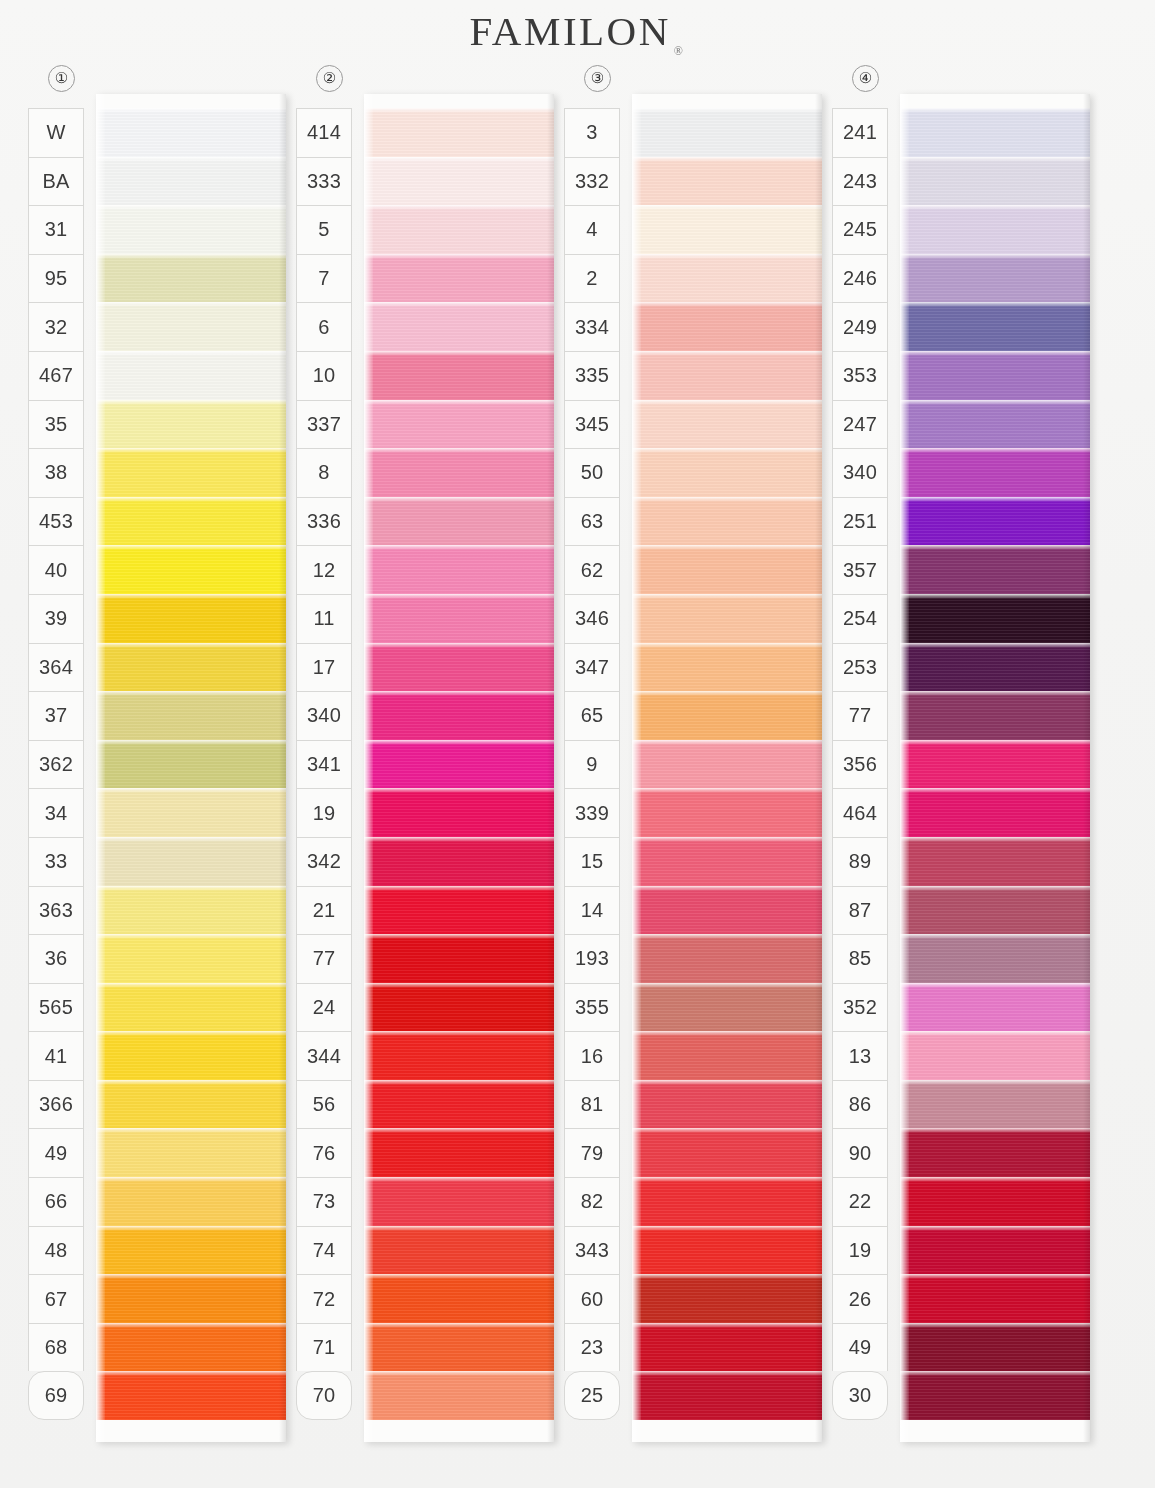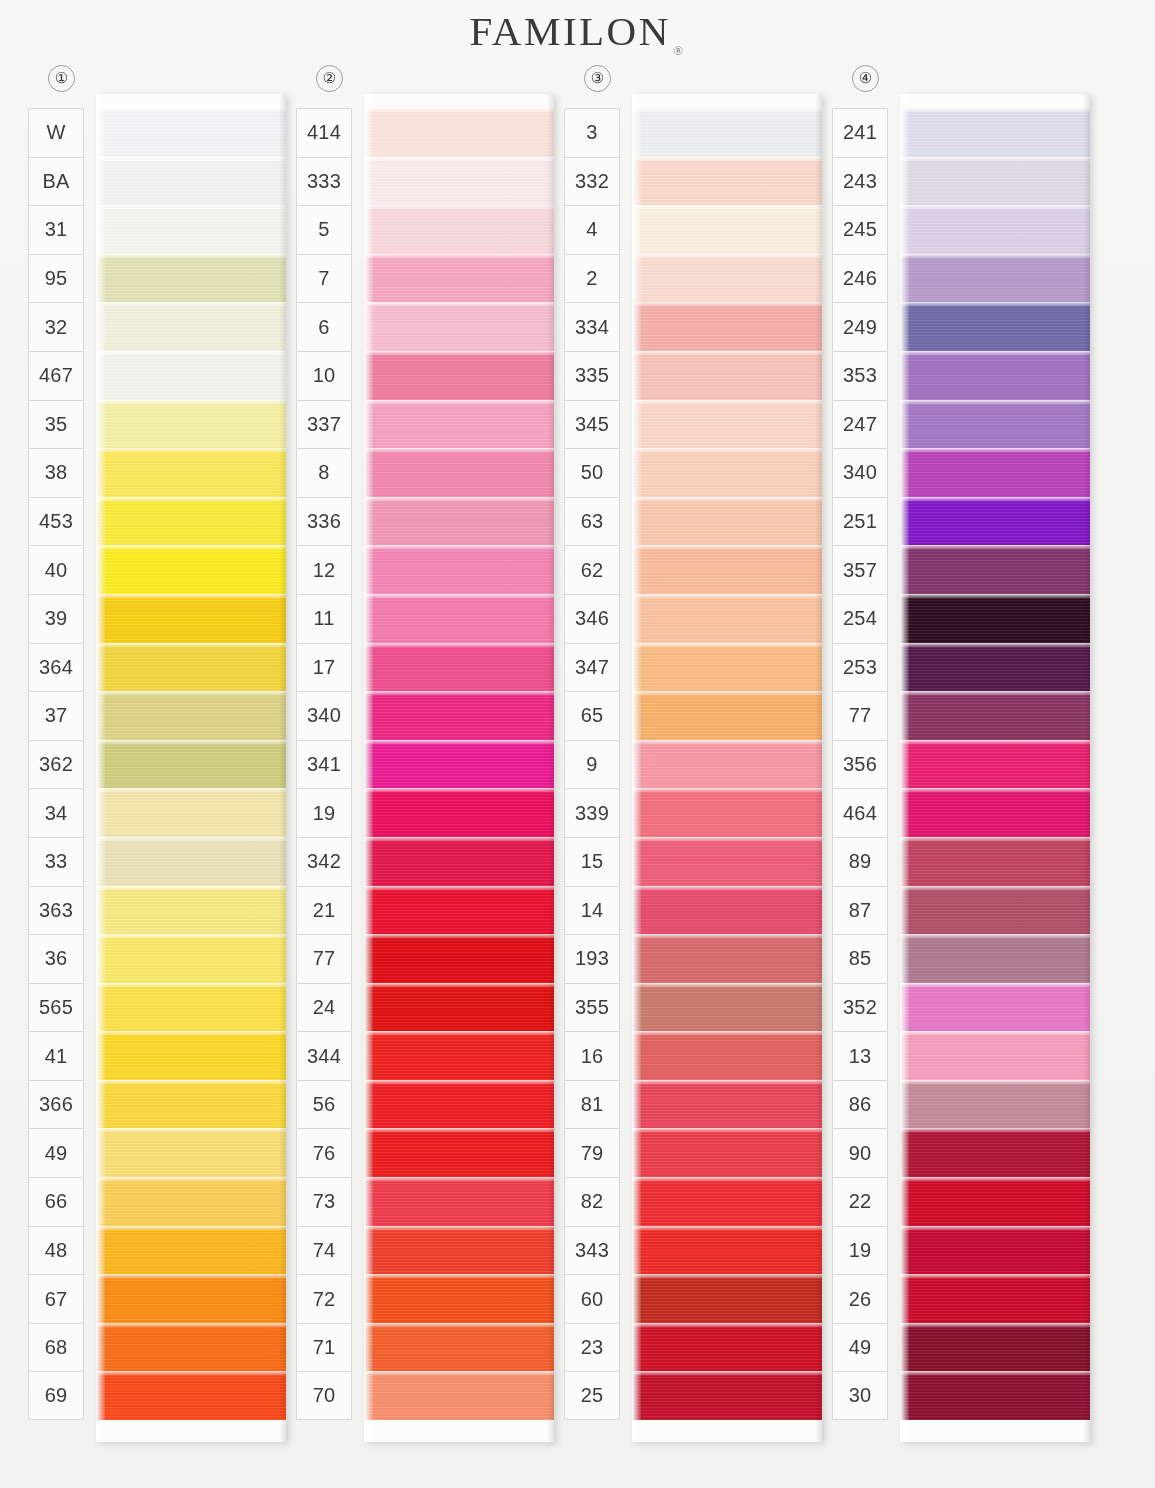--- a/index.html
+++ b/index.html
@@ -105,21 +105,21 @@
     border: 1px solid #d8d8d6;
     border-bottom: none;
     box-sizing: border-box;
     display: flex;
     align-items: center;
     justify-content: center;
     font-size: 20px;
     color: #3c3c3c;
     letter-spacing: 0.2px;
   }
-  .label-cell:last-child { border-bottom: 1px solid #d8d8d6; }
+  .label-cell:last-child { border-bottom: 1px solid #d8d8d6; border-radius: 16px; }
 
   
   .card {
     position: relative;
     margin-left: 12px;
     width: 190px;
     background: #fcfcfb;
     box-shadow: 3px 2px 7px rgba(0,0,0,0.14);
     padding-top: 14px;
     padding-bottom: 22px;

